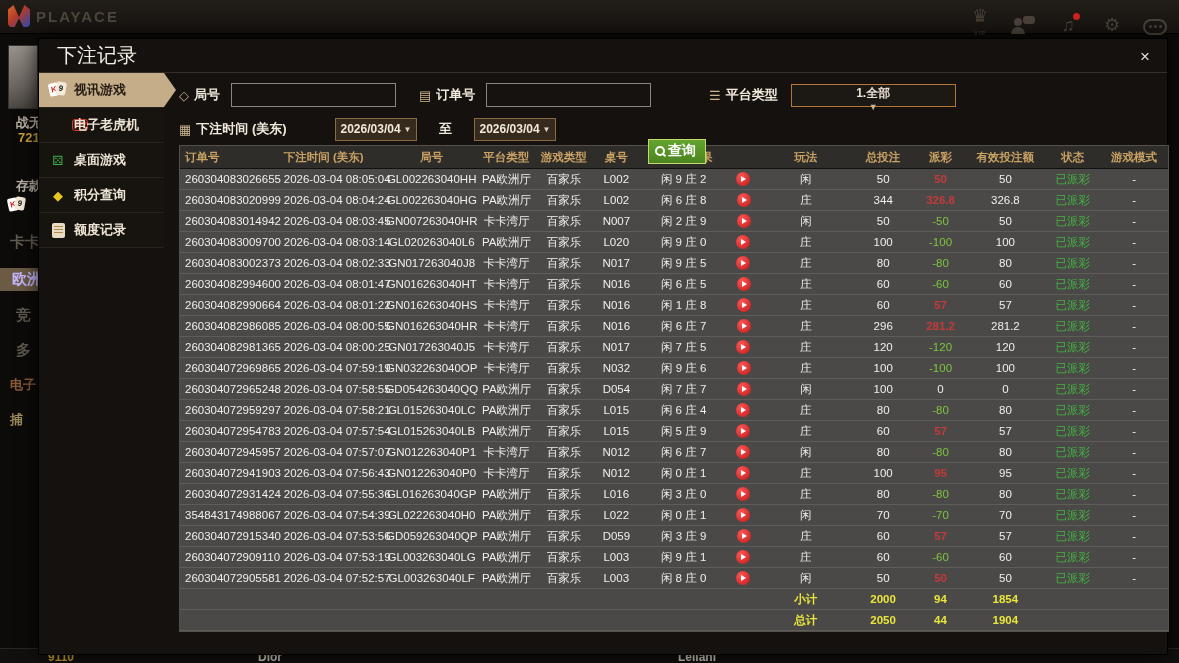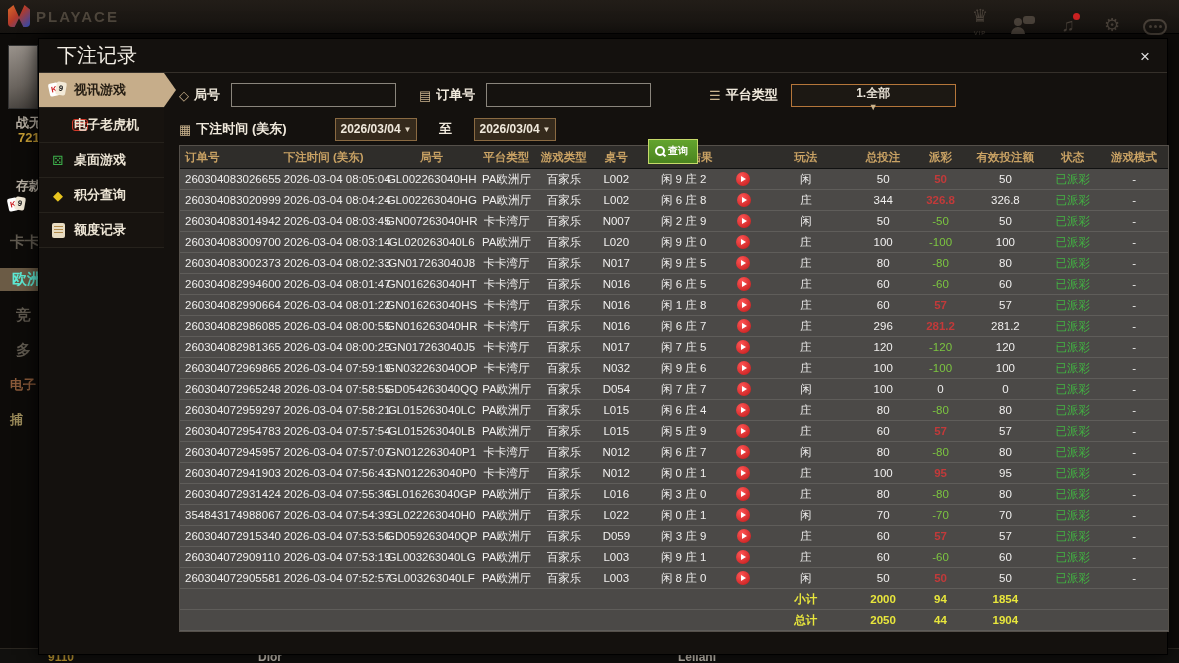--- a/index.html
+++ b/index.html
@@ -19,21 +19,21 @@
   .chat-pill i { width:3px; height:3px; background:#4a423a; border-radius:50%; }
   .person-ico { position:relative; width:20px; height:20px; margin-top:2px; }
   .person-ico .head { position:absolute; left:3px; top:2px; width:8px; height:8px; border-radius:50%; background:#4a423a; }
   .person-ico .bod { position:absolute; left:0; top:11px; width:14px; height:7px; border-radius:7px 7px 0 0; background:#4a423a; }
   .person-ico .bub { position:absolute; right:-4px; top:0; width:12px; height:8px; border-radius:3px; background:#4a423a; }
 
   
   .bg-frag { position:absolute; color:#b8b0a4; font-size:13px; font-weight:bold; white-space:nowrap; }
   .avatar { position:absolute; left:8px; top:45px; width:30px; height:64px; background:linear-gradient(160deg,#9a938c,#6b655f 60%,#403c38); border:1px solid #333; }
   .gold { color:#c9a035 !important; }
-  .tanbg { background:#6b5b45; color:#5eead4; padding:2px 6px 2px 12px; }
+  .tanbg { background:#6b5b45; color:#c4b5fd; padding:2px 6px 2px 12px; }
   .graytxt { color:#5f594f !important; }
   .bottombar { position:absolute; left:0; top:648px; width:1179px; height:15px; background:#11100e; border-top:1px solid #2a2620; }
   .bfrag { position:absolute; top:650px; font-size:12px; font-weight:bold; color:#cfc8bd; }
 
   
   .modal { position:absolute; left:38px; top:38px; width:1130px; height:617px; background:#14110e; border:1px solid #000; box-shadow:0 0 18px rgba(0,0,0,.8); }
   .modal-title { height:34px; display:flex; align-items:center; padding-left:18px; color:#f2ede4; font-size:20px; border-bottom:1px solid #35302a; }
   .modal-close { position:absolute; right:12px; top:8px; width:20px; height:20px; color:#ddd; font-size:17px; text-align:center; line-height:20px; cursor:pointer; }
   .modal-body { display:flex; height:582px; }
 
@@ -58,21 +58,21 @@
   .filters { position:relative; height:64px; }
   .f-row { display:flex; align-items:center; height:28px; margin-bottom:6px; }
   .f-label { color:#f0e9dc; font-size:13px; font-weight:bold; display:flex; align-items:center; gap:5px; }
   .f-ico { color:#cbb48e; font-size:13px; }
   input.f-input { width:165px; height:24px; background:#15120f; border:1px solid #8a857c; color:#ddd; font-size:12px; padding:0 5px; margin-left:6px; }
   .f-select { width:165px; height:23px; background:#1c1813; border:1px solid #b5763a; color:#e8e2d6; font-size:12px; display:flex; align-items:center; justify-content:space-between; padding:0 6px; margin-left:8px; cursor:pointer;flex-direction:column; }
   .f-select .arr { color:#cbb48e; font-size:9px; }
   .date-box { width:82px; height:23px; background:#352a1c; border:1px solid #8a6a42; color:#f0e9dc; font-size:12px; font-weight:bold; display:flex; align-items:center; justify-content:center; gap:3px; cursor:pointer; }
   .date-box .arr { font-size:8px; color:#e0d6c4; }
   .zhi { color:#f0e9dc; font-size:13px; font-weight:bold; margin:0 22px; }
-  .query-btn { height:25px; background:linear-gradient(#63a42e,#4a841f); border:1px solid #c6d96a; color:#fff; font-size:10px; font-weight:bold; display:flex; align-items:center; padding:0 9px 0 6px; gap:3px; cursor:pointer;margin-top:44px; }
+  .query-btn { height:25px; background:linear-gradient(#63a42e,#4a841f); border:1px solid #c6d96a; color:#fff; font-size:14px; font-weight:bold; display:flex; align-items:center; padding:0 9px 0 6px; gap:3px; cursor:pointer;margin-top:44px; }
   .mag { width:10px; height:10px; border:2px solid #fff; border-radius:50%; position:relative; }
   .mag::after { content:""; position:absolute; right:-3px; bottom:-2px; width:4px; height:2px; background:#fff; transform:rotate(40deg); }
 
   
   .btable { width:990px; border:1px solid #55504a; background:#1a1713; }
   .thead { display:flex; height:23px; background:#2f2d2a; border-bottom:1px solid #111; }
   .thead span { color:#c9a264; font-size:11.5px; font-weight:bold; display:flex; align-items:center; justify-content:center; }
   .trow { display:flex; height:21px; background:#4b4947; border-bottom:1px solid #5f5d5a; }
   .trow span { color:#f0efee; font-size:11.5px; display:flex; align-items:center; justify-content:center; white-space:nowrap; }
   .c-order{width:104px; justify-content:flex-start !important; padding-left:5px;}

